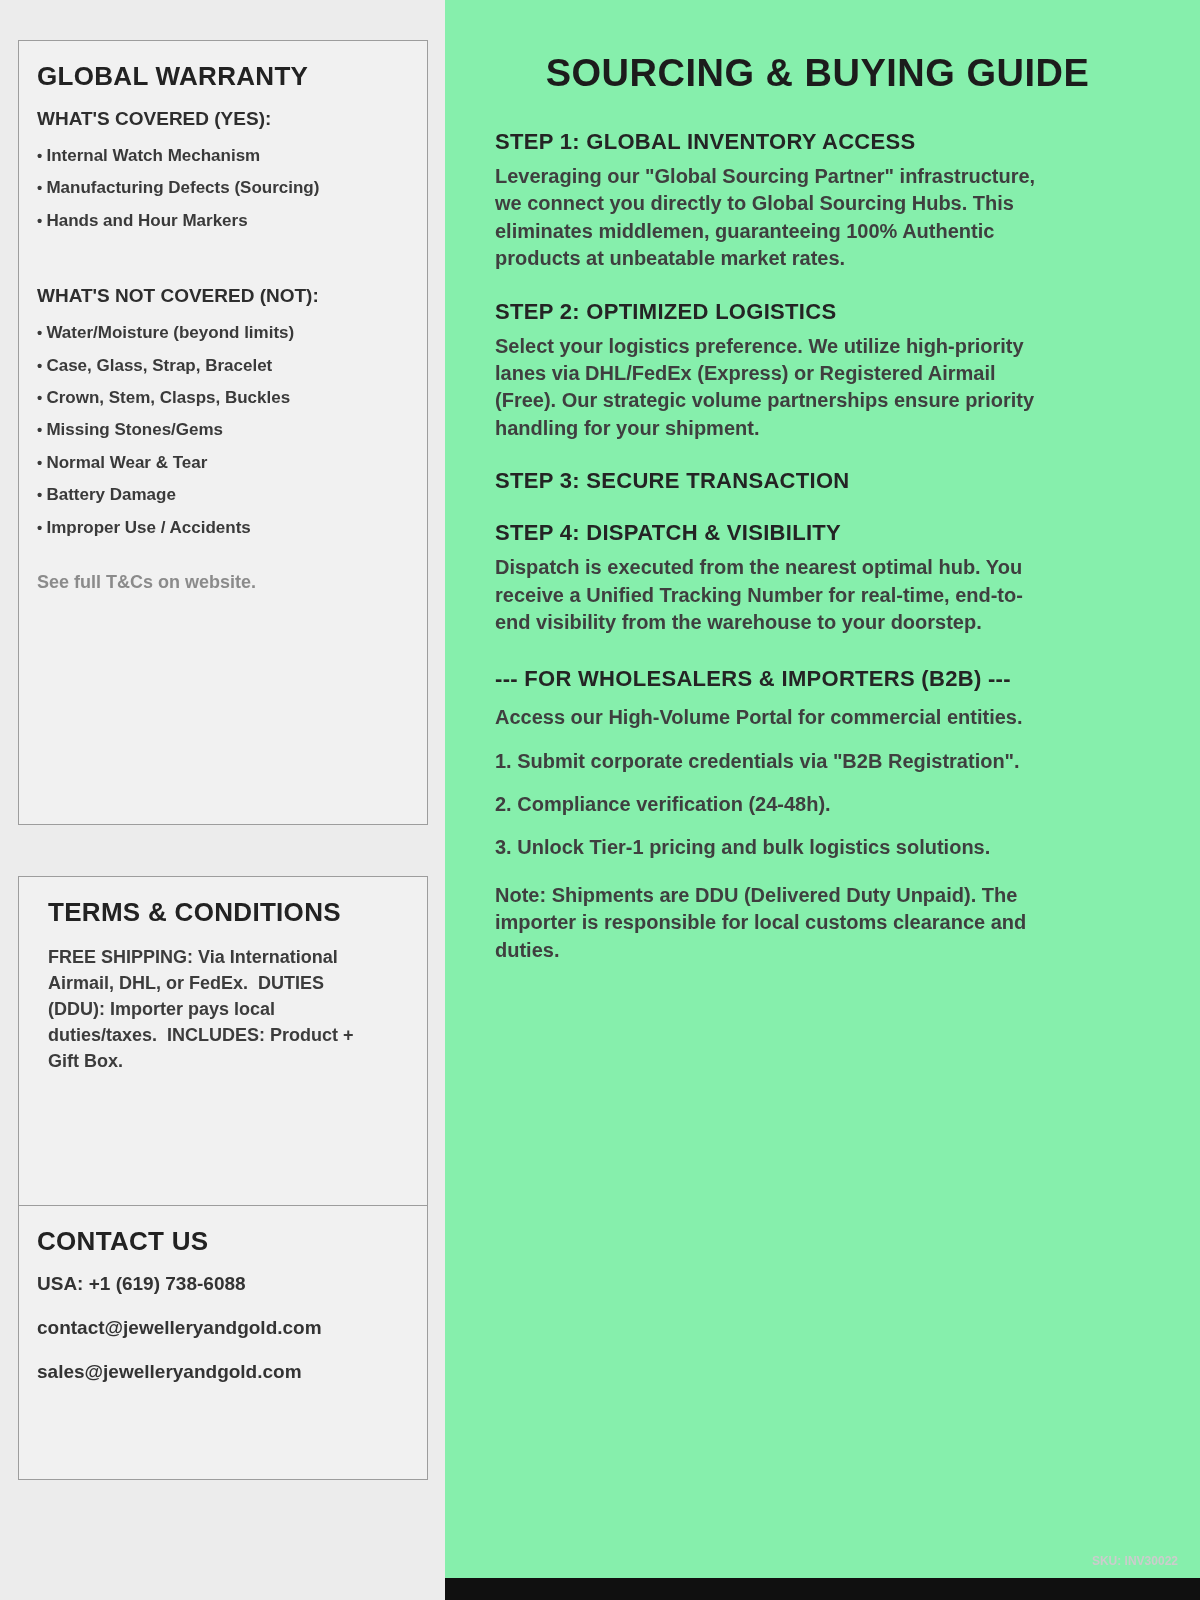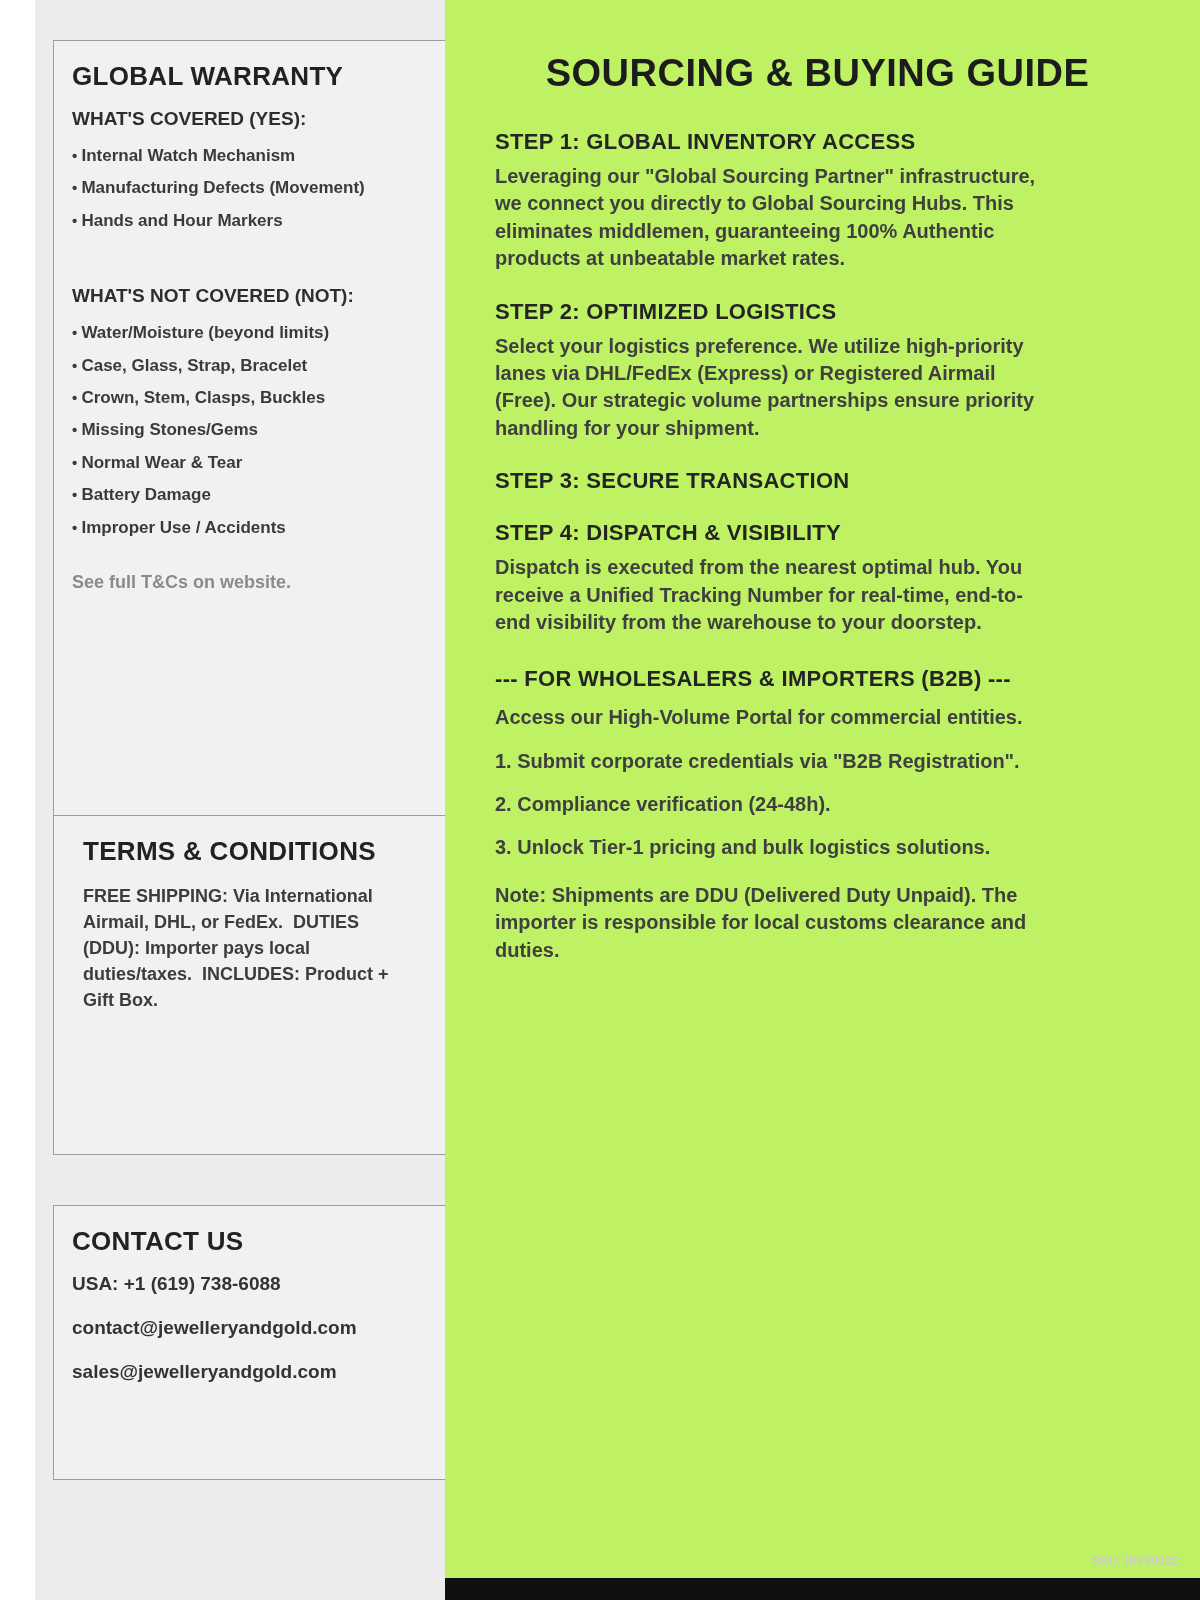--- a/index.html
+++ b/index.html
@@ -10,30 +10,29 @@
     font-family: "Liberation Sans", sans-serif;
     overflow: hidden;
   }
   .page { position: relative; width: 1200px; height: 1600px; }
 
   
   .sidebar {
     position: absolute; left: 0; top: 0;
     width: 445px; height: 1600px;
     background: #ececec;
-    margin-left: 35px;
   }
   .panel {
     position: absolute; left: 18px; width: 410px;
     background: #f1f1f1;
     border: 1px solid #9d9d9d;
     padding: 20px 18px 20px 18px;
   }
   .panel-warranty { top: 40px;  height: 785px; }
-  .panel-terms    { top: 815px; height: 340px; padding-left: 29px; }
+  .panel-terms    { top: 876px; height: 340px; padding-left: 29px; }
   .panel-contact  { top: 1205px; height: 275px; }
 
   .panel h2 {
     margin: 0 0 16px 0;
     font-size: 26px; font-weight: bold;
     color: #222222; letter-spacing: 0.3px;
   }
   .sub-head {
     font-size: 19px; font-weight: bold;
     color: #2e2e2e; margin: 14px 0 10px 0;
@@ -54,21 +53,21 @@
     line-height: 1.45; max-width: 320px; white-space: pre-wrap;
   }
   .contact-line {
     font-size: 19px; font-weight: bold; color: #333333;
     margin: 0 0 22px 0;
   }
 
   
   .main {
     position: absolute; left: 445px; top: 0;
-    width: 755px; height: 1600px; background: #bef264;
+    width: 755px; height: 1600px; background: #86efac;
   }
   .main-inner { padding: 52px 60px 0 50px; }
   .guide-title {
     text-align: center;
     font-size: 38px; font-weight: bold;
     color: #1c1c1c; letter-spacing: 0.5px;
     margin: 0 0 34px 0;
   }
   .step { margin-bottom: 26px; }
   .step-heading {
@@ -105,21 +104,21 @@
 
 <div class="page">
 
   <div class="sidebar">
 
     <div class="panel panel-warranty">
       <h2>GLOBAL WARRANTY</h2>
       <div class="sub-head">WHAT'S COVERED (YES):</div>
       <ul class="warranty-list">
         <li>Internal Watch Mechanism</li>
-        <li>Manufacturing Defects (Movement)</li>
+        <li>Manufacturing Defects (Sourcing)</li>
         <li>Hands and Hour Markers</li>
       </ul>
       <div class="gap"></div>
       <div class="sub-head">WHAT'S NOT COVERED (NOT):</div>
       <ul class="warranty-list">
         <li>Water/Moisture (beyond limits)</li>
         <li>Case, Glass, Strap, Bracelet</li>
         <li>Crown, Stem, Clasps, Buckles</li>
         <li>Missing Stones/Gems</li>
         <li>Normal Wear &amp; Tear</li>

